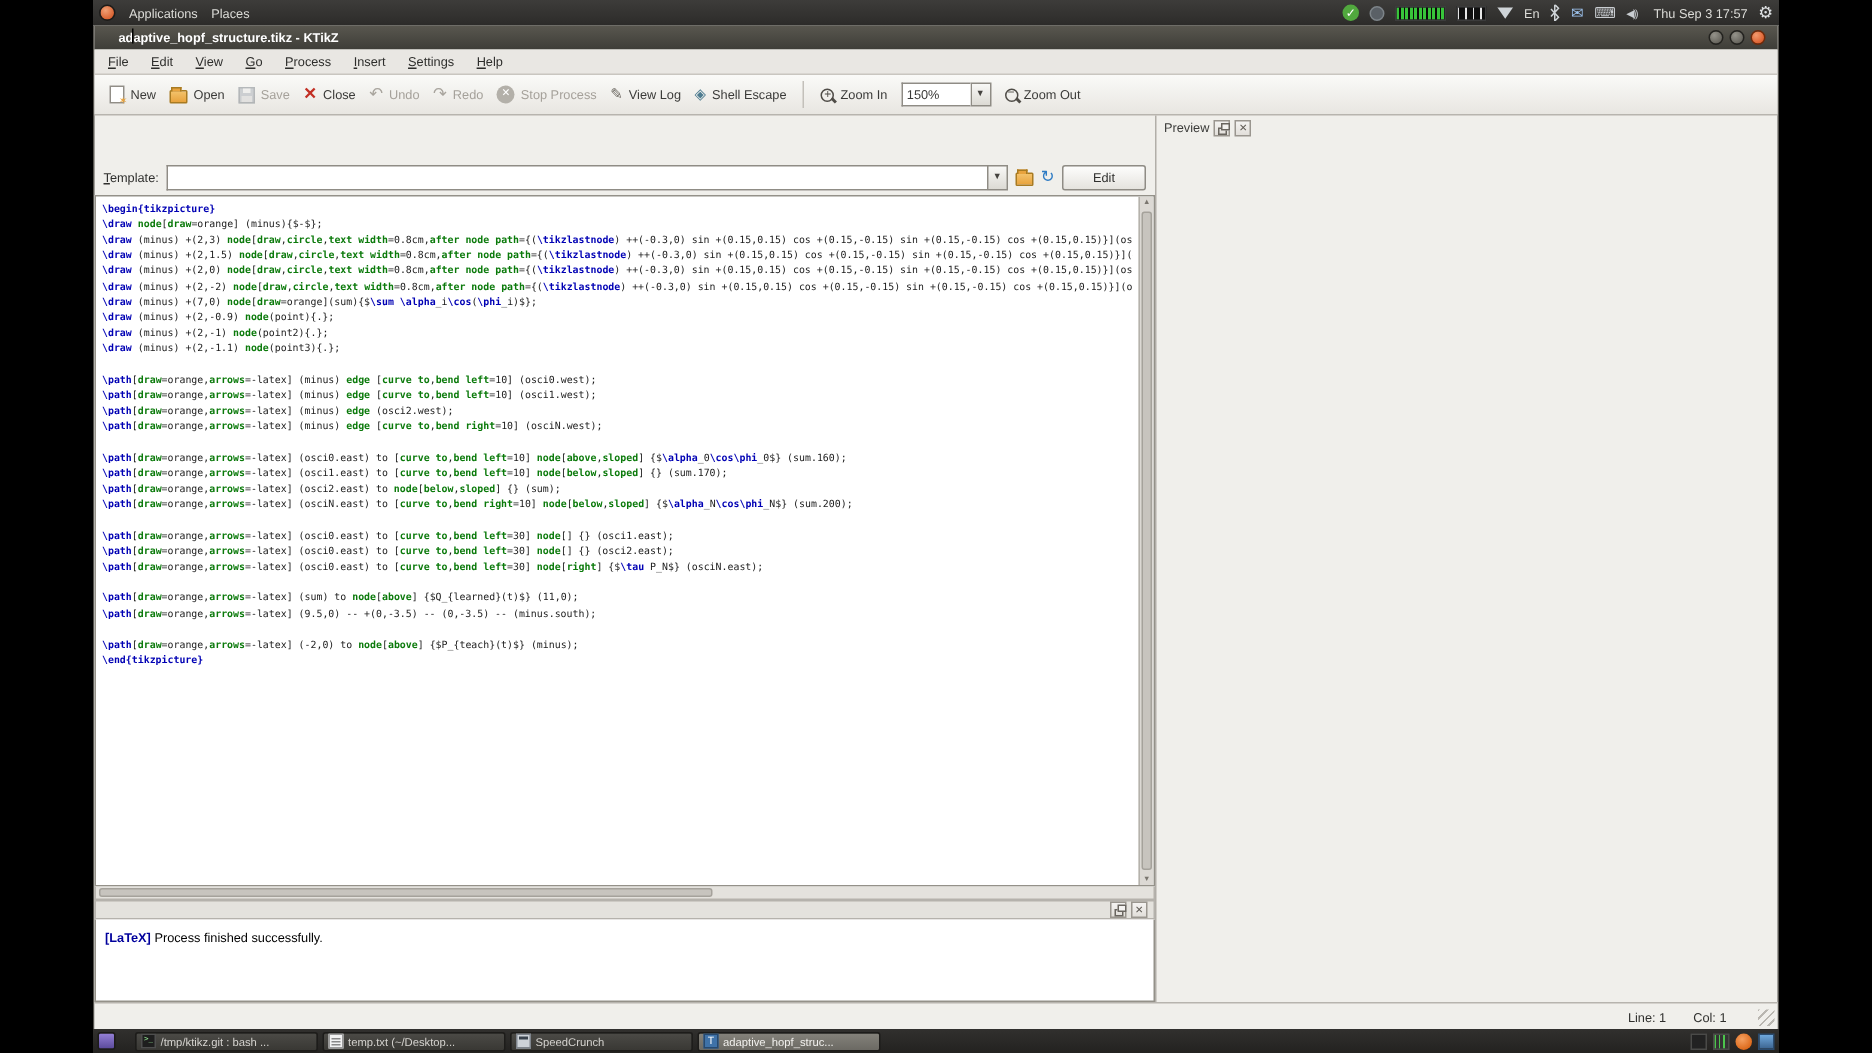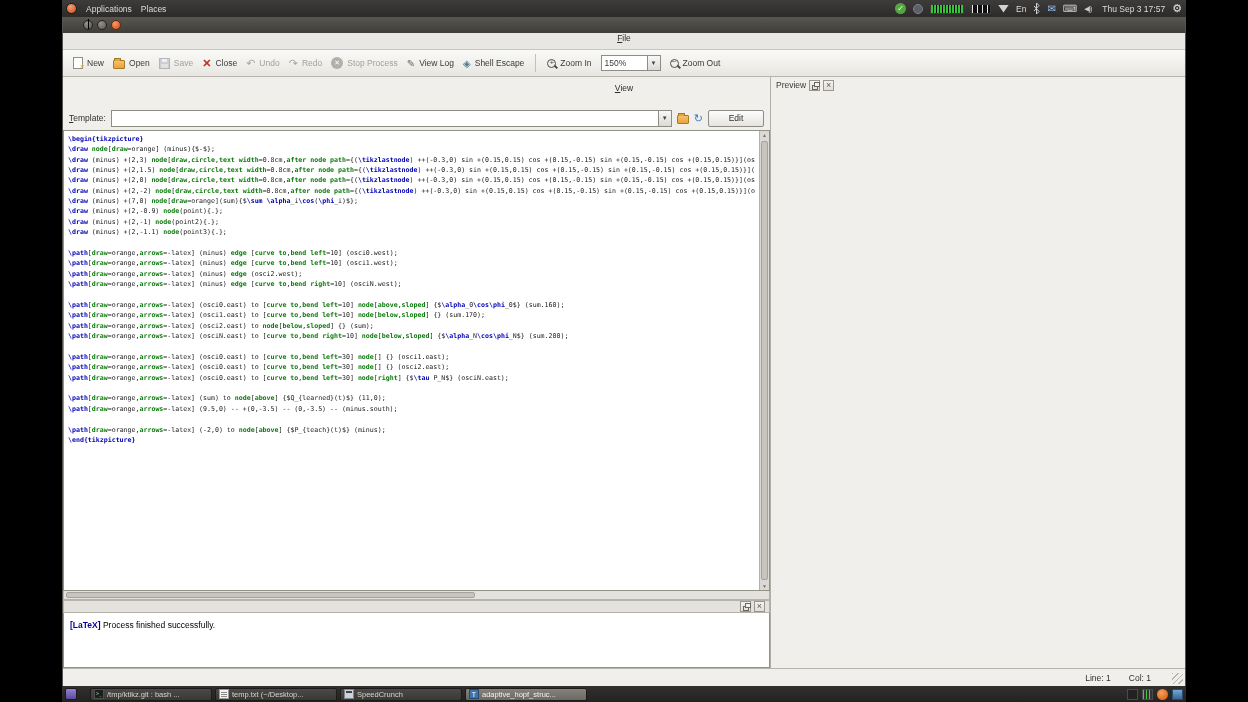--- a/index.html
+++ b/index.html
@@ -35,21 +35,21 @@
   .window{position:absolute;left:0;top:17px;width:1124px;height:669px;background:#f0efeb;
     border-left:1px solid #55534e;border-right:1px solid #55534e;}
   .titlebar{height:16px;background:linear-gradient(#59574f,#3e3d38);display:flex;
     align-items:center;color:#fff;font-size:8.5px;font-weight:bold;padding:0 8px 0 16px;}
   .titlebar .title{flex:1;}
   .win-btn{width:10px;height:10px;border-radius:50%;margin-left:4px;border:1px solid #23221f;
     background:radial-gradient(circle at 35% 30%,#95938b,#55534c);}
   .win-btn.close{background:radial-gradient(circle at 35% 30%,#f49a6e,#d34a18);border-color:#6d2a0c;}
 
   .menubar{height:17px;background:#e9e7e3;border-bottom:1px solid #c9c6c0;display:flex;
-    align-items:center;gap:15px;padding:0 9px;font-size:8.5px;color:#2d2d2b;flex-direction:column;}
+    align-items:center;gap:15px;padding:0 9px;font-size:8.5px;color:#2d2d2b;}
   .menu-item{display:inline-block;}
   .menu-item::first-letter{text-decoration:underline;}
 
   .toolbar{height:27px;background:linear-gradient(#fafaf8,#e8e6e1);border-bottom:1px solid #b7b4ae;
     display:flex;align-items:center;gap:9px;padding:0 10px;font-size:8.5px;color:#3a3a38;}
   .tb-item{display:inline-flex;align-items:center;gap:4px;white-space:nowrap;}
   .tb-item.disabled{color:#a5a19a;}
   .tb-sep{width:1px;height:18px;background:#c3c0ba;margin:0 2px;}
   .tb-ic{display:inline-block;position:relative;flex:none;}
   .ic-new{width:10px;height:12px;background:#fff;border:1px solid #918e87;}
@@ -207,20 +207,21 @@
       <span class="tray-ic mail-ic">✉</span>
       <span class="tray-ic kbd-ic">⌨</span>
       <span class="tray-ic vol-ic">◀))</span>
       <span class="clock">Thu Sep 3 17:57</span>
       <span class="tray-ic gear-ic">⚙</span>
     </div>
   </div>
 
   <div class="window">
     <div class="titlebar">
+      <span class="title">adaptive_hopf_structure.tikz - KTikZ</span>
       <span class="win-btn"></span>
       <span class="win-btn"></span>
       <span class="win-btn close"></span>
     </div>
 
     <div class="menubar" id="menubar">
         <span class="menu-item">File</span>
         <span class="menu-item">Edit</span>
         <span class="menu-item">View</span>
         <span class="menu-item">Go</span>

